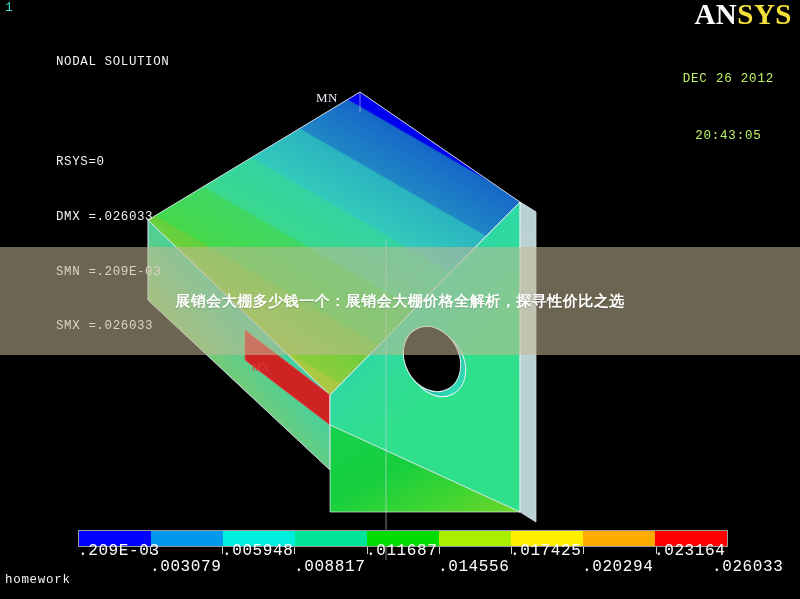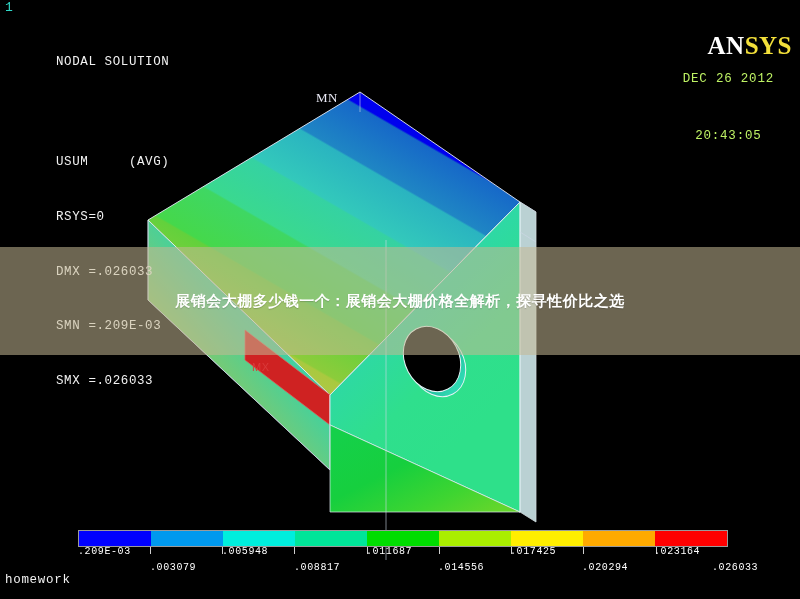--- a/index.html
+++ b/index.html
@@ -24,23 +24,22 @@
     color:#f2f2f2;font-size:12.5px;line-height:18.2px;
     white-space:pre;letter-spacing:0.6px;
   }
   .hdr .ln{display:block;height:18.2px;margin-left:38px;}
   .hdr .gap{display:block;height:9px;}
 
   
   .logo{
     position:absolute;right:8px;top:2px;
     font-family:"Liberation Serif","DejaVu Serif",serif;
-    font-size:25px;font-weight:bold;letter-spacing:0.5px;
+    font-size:29px;font-weight:bold;letter-spacing:0.5px;
     line-height:24px;
-    margin-top:32px;
   }
   .logo .an{color:#ffffff;}
   .logo .sys{color:#f3e03a;}
 
   
   .stamp{
     position:absolute;right:26px;top:32px;
     color:#bef264;font-size:12.5px;line-height:19px;
     text-align:center;white-space:pre;letter-spacing:0.8px;margin-left:20px;
   }
@@ -68,21 +67,21 @@
   .legend-band{
     position:absolute;left:0;top:0;width:650px;height:17px;
     display:flex;border:1px solid #9a9a9a;box-sizing:border-box;
   }
   .legend-band i{flex:1 1 0;height:100%;display:block;}
   .legend-ticks{position:absolute;left:0;top:17px;width:650px;height:8px;}
   .legend-ticks i{position:absolute;top:0;width:1px;height:7px;background:#cfcfcf;}
 
   .legend-labels{position:absolute;left:0;top:0;width:800px;height:50px;}
   .legend-labels span{
-    position:absolute;color:#ffffff;font-size:10px;line-height:13px;
+    position:absolute;color:#ffffff;font-size:16px;line-height:13px;
     letter-spacing:0.6px;white-space:pre;
   }
   .row-a{top:545px;}
   .row-b{top:561px;}
 
   
   .jobname{
     position:absolute;left:5px;top:573px;
     color:#f2f2f2;font-size:12.5px;line-height:14px;letter-spacing:0.7px;
   }
@@ -193,21 +192,20 @@
         <polyline points="520,202 536,212"></polyline>
       </g>
     </svg>
   </div>
 
   <div class="win-index">1</div>
 
   <div class="hdr">
     <span class="ln">NODAL SOLUTION</span>
     <span class="gap"></span>
-    <span class="ln">USUM     (AVG)</span>
     <span class="ln">RSYS=0</span>
     <span class="ln">DMX =.026033</span>
     <span class="ln">SMN =.209E-03</span>
     <span class="ln">SMX =.026033</span>
   </div>
 
   <div class="logo">
     <span class="an">AN</span><span class="sys">SYS</span>
   </div>
 

